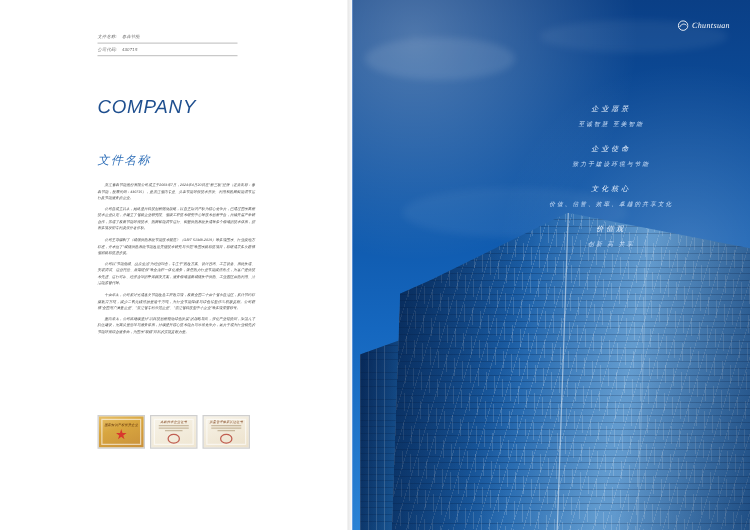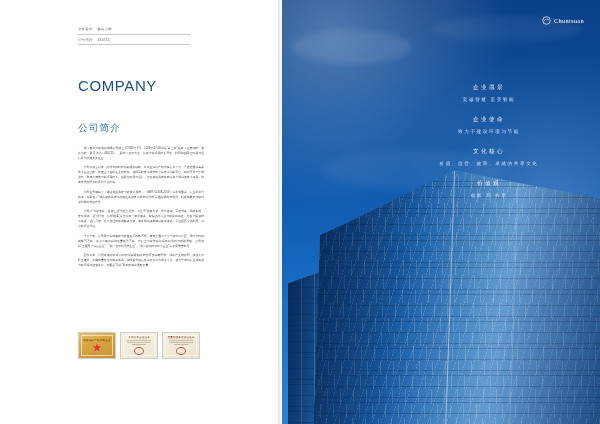--- a/index.html
+++ b/index.html
@@ -11,20 +11,21 @@
     width: 600px;
     height: 424px;
     overflow: hidden;
     font-family: "Liberation Sans", sans-serif;
   }
   .spread {
     position: relative;
     width: 528px;
     height: 424px;
     background: #3b82f6;
+    font-style: italic;
   }
 
   
   .page-left {
     position: absolute;
     left: 0; top: 0;
     width: 282px; height: 424px;
     background: #ffffff;
     box-sizing: border-box;
   }
@@ -279,21 +280,21 @@
       <div class="meta-row">
         <span class="meta-label">公司代码:</span>
         <span class="meta-value">430715</span>
       </div>
     </div>
 
     <div class="title-en">
       <div>COMPANY</div>
     </div>
 
-    <div class="title-cn">公司简介</div>
+    <div class="title-cn">文件名称</div>
 
     <div class="body-copy">
       <p>​​浙江春犇节能股份有限公司成立于2003年7月，2024年4月20日在"新三板"挂牌（证券简称：春犇节能，股票代码：430715），是浙江省内专业、从事节能环保技术开发、利用和热网智能调节运行及节能服务的企业。</p>
       <p>公司自成立以来，始终坚持科技创新驱动战略，以自主知识产权为核心竞争力，已通过国家高新技术企业认定，并建立了省级企业研究院、省级工程技术研究中心等技术创新平台，持续开展产学研合作，形成了覆盖节能环保技术、热网智能调节运行、智慧供热系统集成等多个领域的技术体系，拥有多项发明专利及软件著作权。</p>
       <p>公司主导编制了《城镇供热系统节能技术规范》（GB/T 51348-2019）等多项国家、行业及地方标准，并承担了"城镇供热系统节能改造关键技术研究与示范"等国家级科技项目，科研成果多次获得省部级科技进步奖。</p>
       <p>公司以"节能低碳、品质生活"为经营理念，专注于"热改方案、设计咨询、工艺设备、系统集成、安装调试、运营托管、后期维保"等全流程一体化服务，聚焦热力行业节能减排痛点，为客户提供技术先进、运行可靠、经济合理的整体解决方案，服务领域涵盖城镇集中供热、工业园区余热利用、清洁能源替代等。</p>
       <p>十余年来，公司累计完成各类节能改造工程数百项，覆盖全国二十余个省市自治区，累计节约标煤数百万吨，减少二氧化碳排放量逾千万吨，为行业节能降碳与绿色转型作出积极贡献。公司获得"全国用户满意企业"、"浙江省专利示范企业"、"浙江省科技型中小企业"等多项荣誉称号。</p>
       <p>面向未来，公司将继续坚持"以科技创新驱动绿色发展"的战略导向，深化产业链协同，加强人才队伍建设，完善质量管理与服务体系，持续提升核心技术能力与市场竞争力，致力于成为行业领先的节能环保综合服务商，为国家"双碳"目标的实现贡献力量。</p>
     </div>
 

